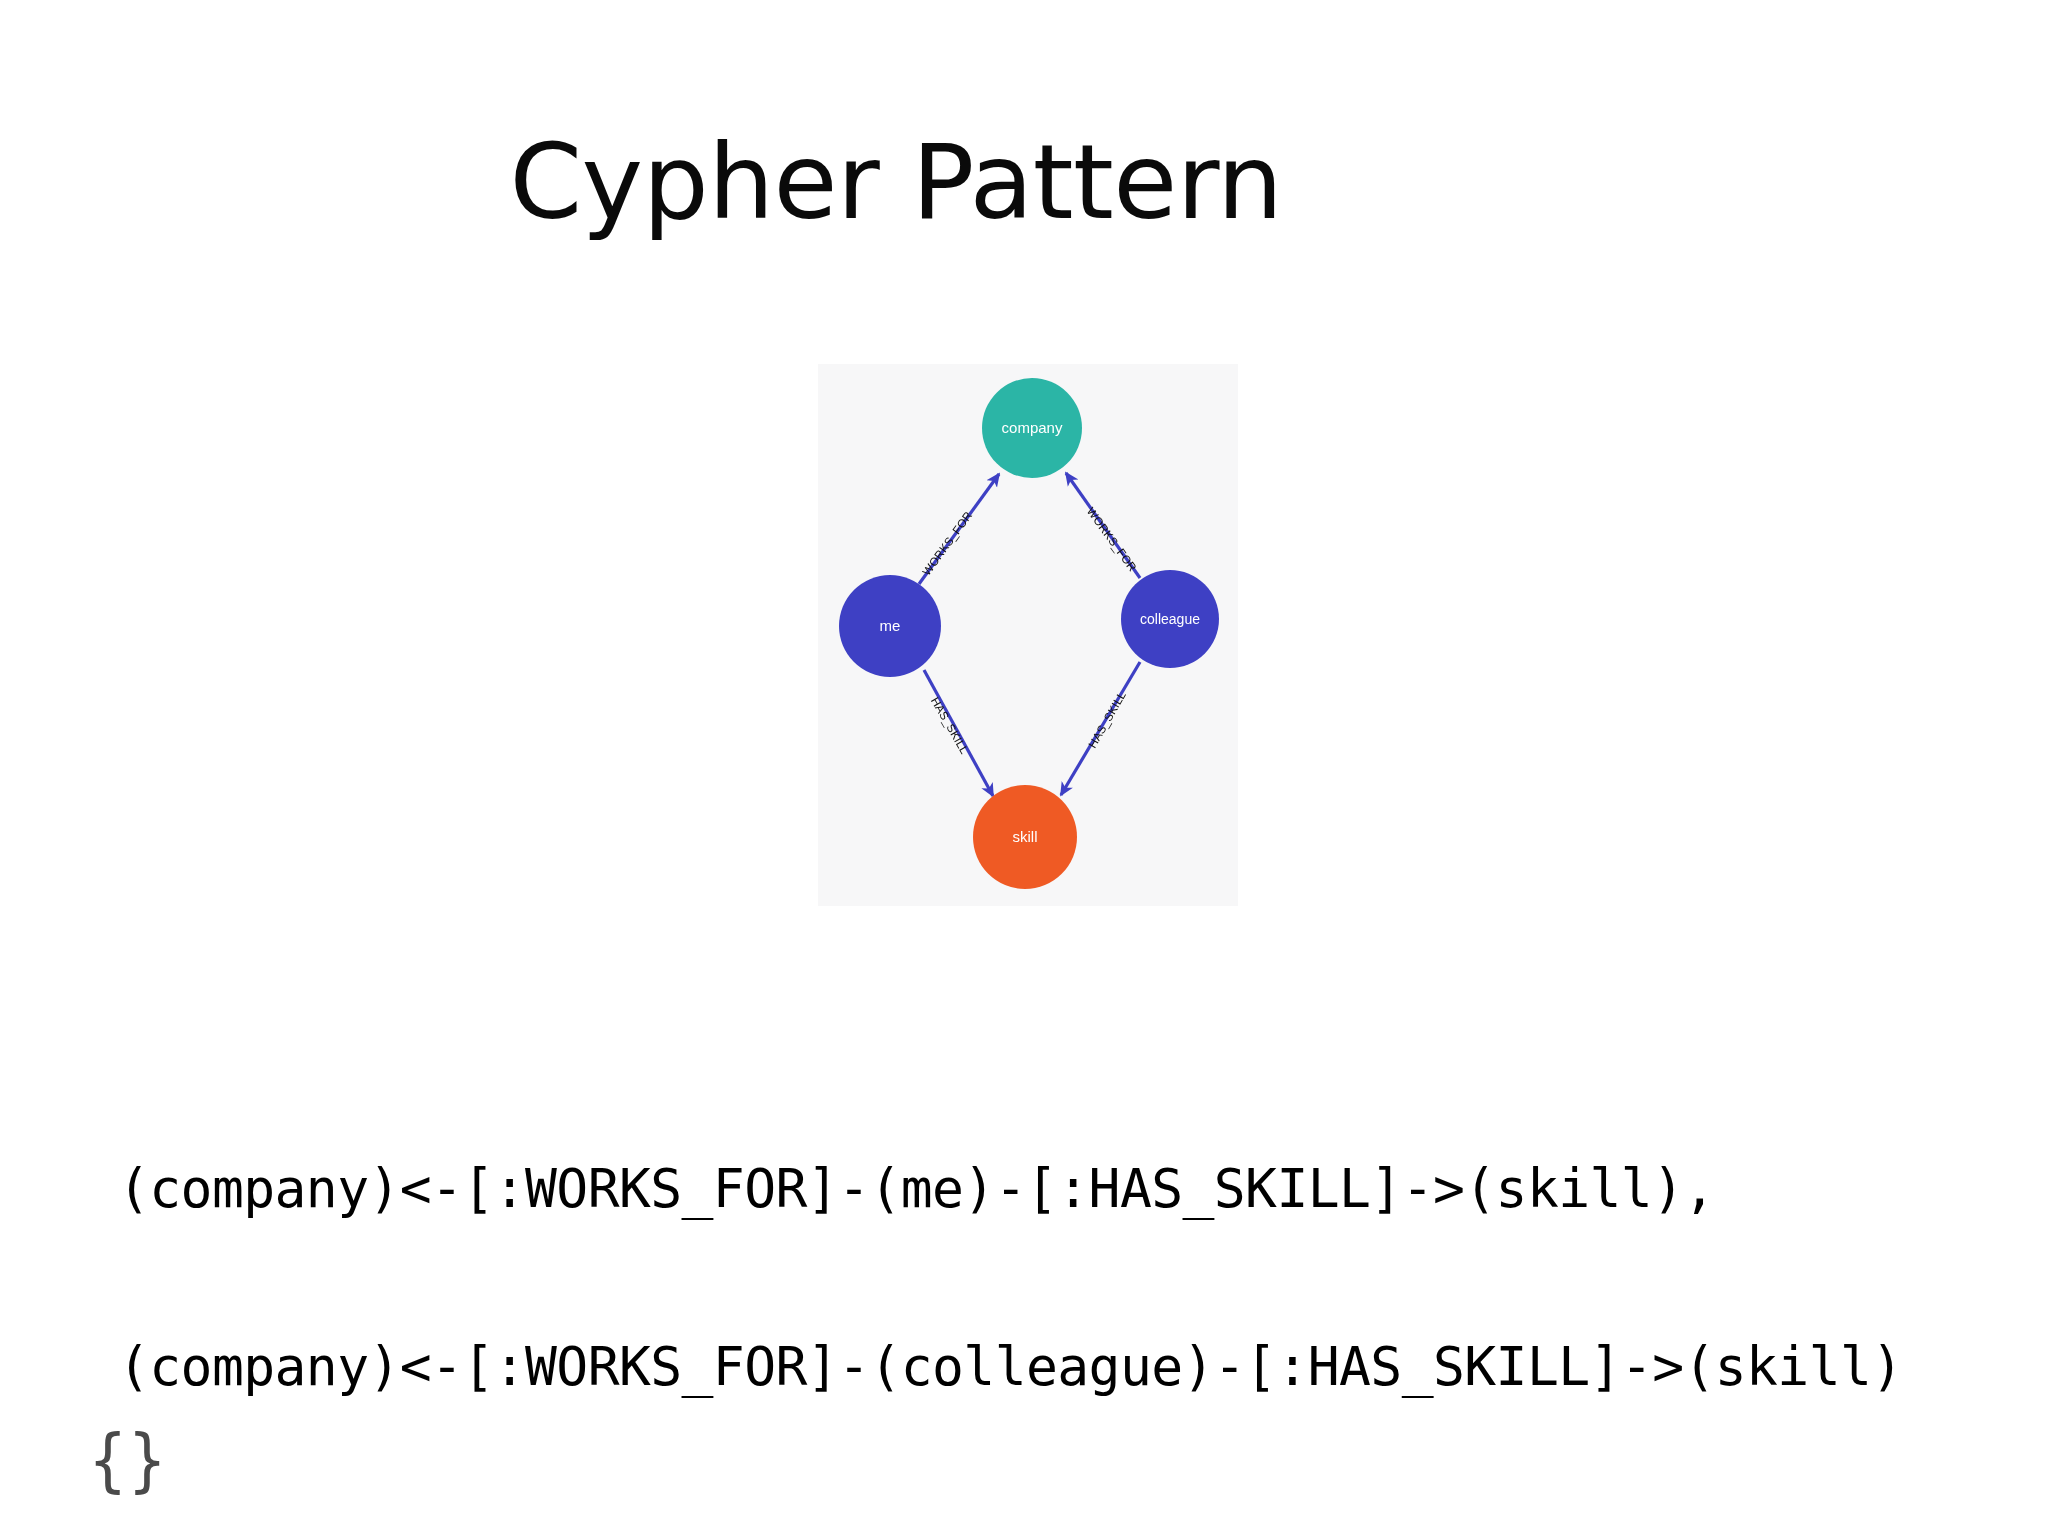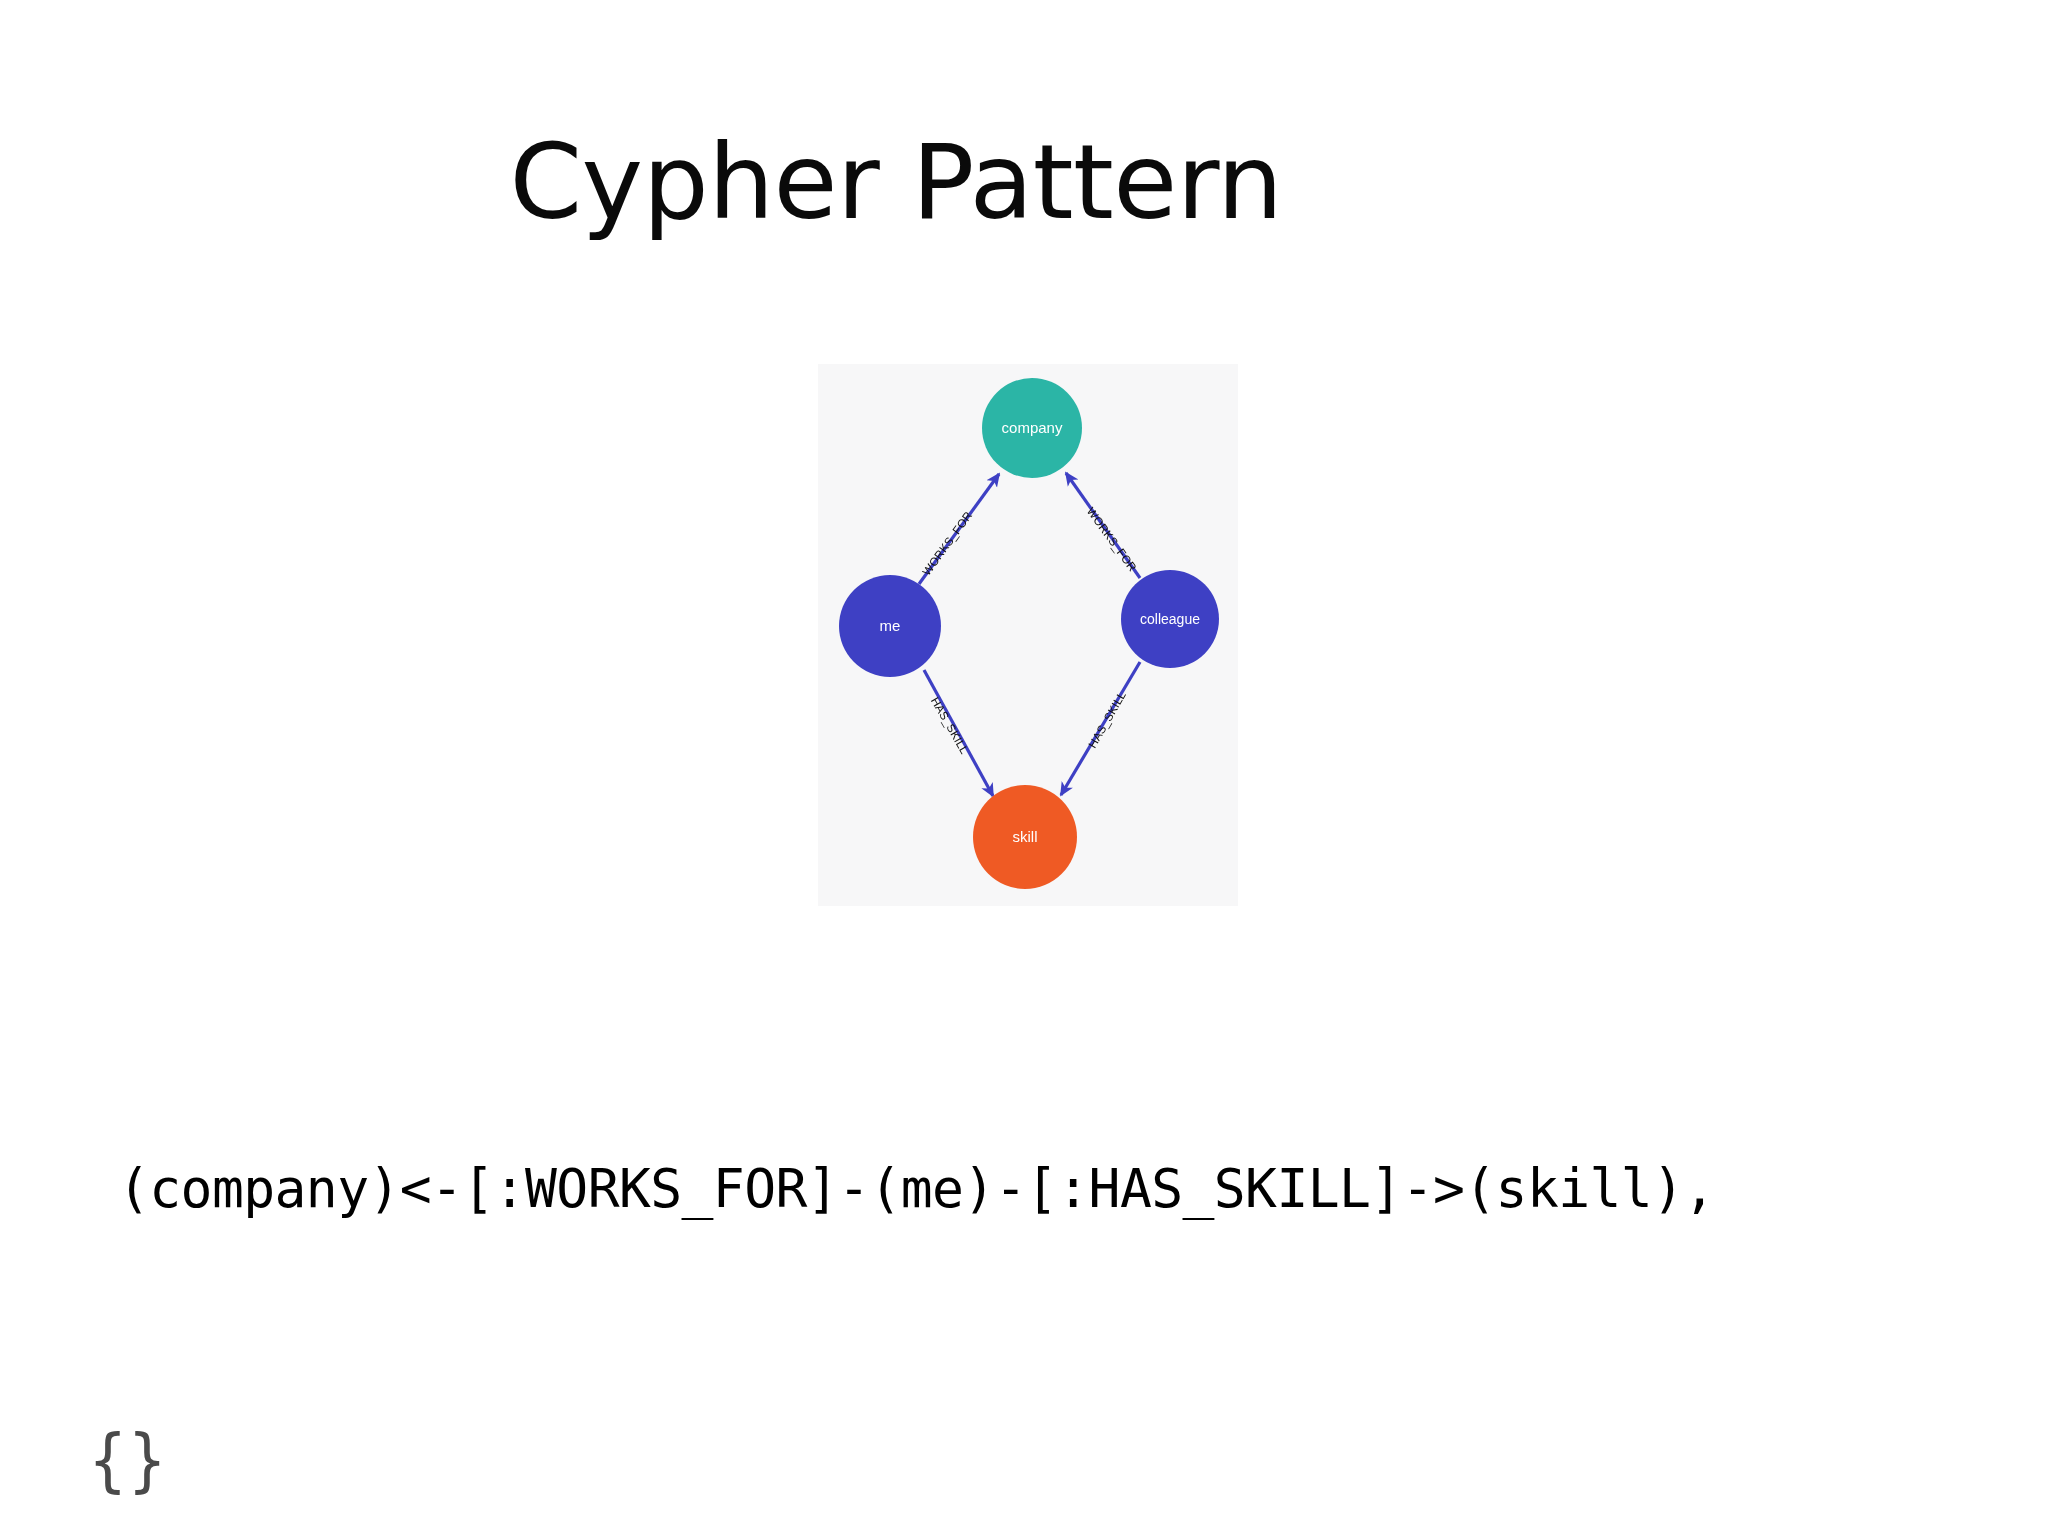--- a/index.html
+++ b/index.html
@@ -166,18 +166,19 @@
 
     <g>
       <circle cx="207" cy="473" r="52" fill="#ef5a24"></circle>
       <text class="node-label" x="207" y="474">skill</text>
     </g>
   </svg>
 </div>
 
 <div class="cypher-block">
   <span class="cypher-line">(company)&lt;-[:WORKS_FOR]-(me)-[:HAS_SKILL]-&gt;(skill),</span>
+  <span class="cypher-line">(company)&lt;-[:WORKS_FOR]-(colleague)-[:HAS_SKILL]-&gt;(skill)</span>
 </div>
 
 <div class="logo">
   <span class="logo-brace">{</span>
   <span class="logo-brace">}</span>
 </div>
 
 </body></html>

